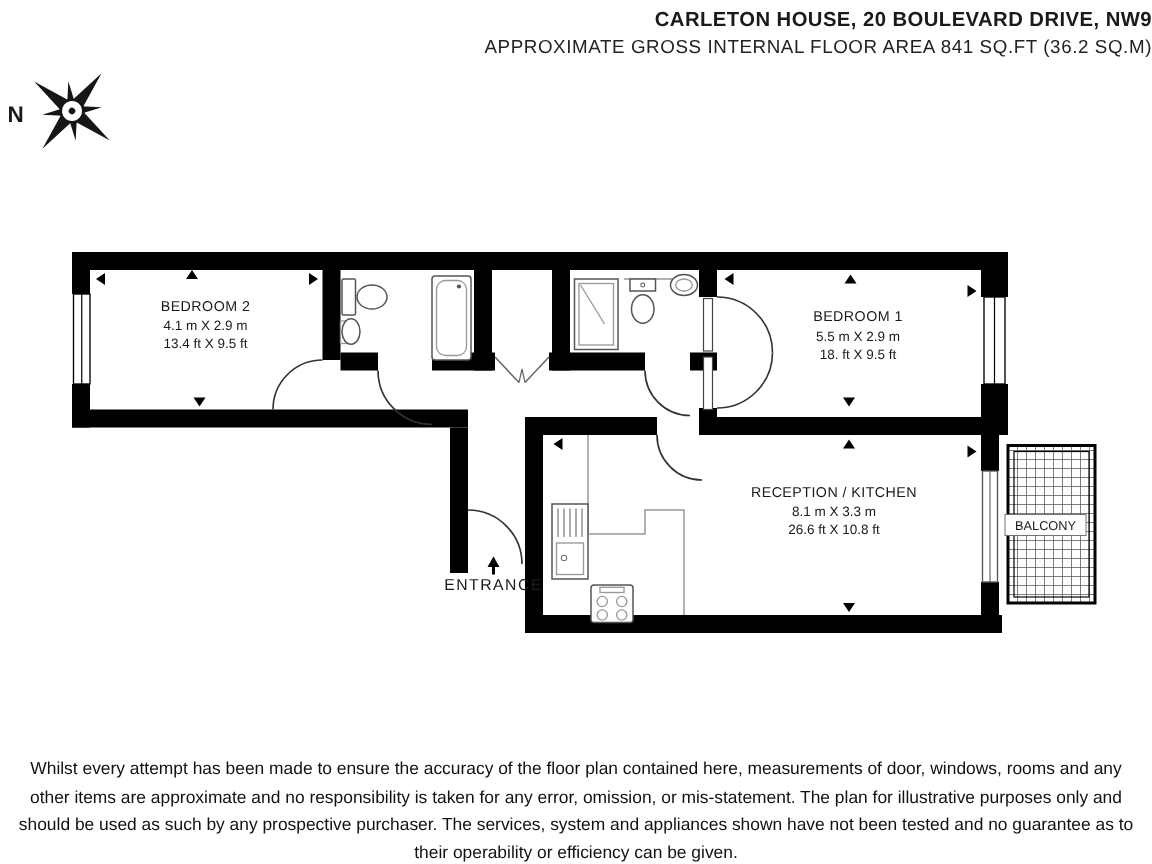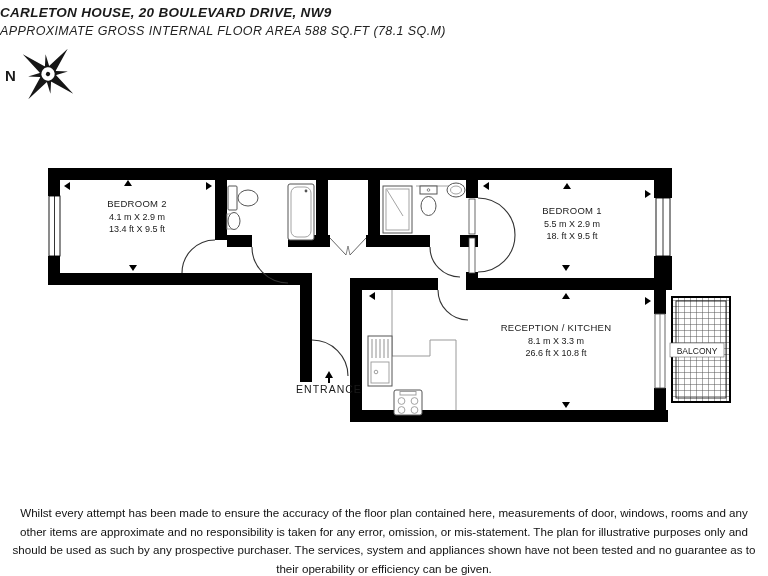--- a/index.html
+++ b/index.html
@@ -1,37 +1,37 @@
 <!DOCTYPE html>
 <html><head>
 <meta charset="utf-8">
 <style>
   html,body{margin:0;padding:0;background:#fff;}
   body{width:768px;height:576px;position:relative;font-family:"Liberation Sans",sans-serif;color:#1a1a1a;overflow:hidden;}
-  .hdr{position:absolute;left:0;right:0;text-align:left;font-style:italic;}
+  .hdr{position:absolute;left:0;right:0;text-align:right;}
   .hdr-title{top:5px;font-size:13.5px;font-weight:bold;letter-spacing:.3px;}
   .hdr-sub{top:24px;font-size:12.5px;letter-spacing:.4px;color:#222;}
   .compass{position:absolute;left:4px;top:36px;}
   .plan{position:absolute;left:0;top:0;}
   .ftr{position:absolute;left:6px;right:6px;top:504px;text-align:center;font-size:11.6px;line-height:1.6;color:#111;}
   svg text{font-family:"Liberation Sans",sans-serif;fill:#1a1a1a;}
   .roomname{font-size:9.5px;letter-spacing:.3px;}
   .roomdim{font-size:9px;}
   .wall{fill:#000;}
   .door{fill:none;stroke:#333;stroke-width:1.1;}
   .fix{fill:#fff;stroke:#555;stroke-width:1;}
   .fix2{fill:none;stroke:#999;stroke-width:.9;}
   .win{fill:#fff;stroke:#000;stroke-width:.9;}
   .arrow{fill:#000;}
 </style>
 </head>
 <body>
 
 <div class="hdr hdr-title">CARLETON HOUSE, 20 BOULEVARD DRIVE, NW9</div>
-<div class="hdr hdr-sub">APPROXIMATE GROSS INTERNAL FLOOR AREA 588 SQ.FT (78.1 SQ.M)</div>
+<div class="hdr hdr-sub">APPROXIMATE GROSS INTERNAL FLOOR AREA 841 SQ.FT (36.2 SQ.M)</div>
 
 <svg class="compass" width="78" height="78" viewBox="0 0 78 78">
   <g transform="rotate(38 44 38)">
     <path d="M44,6 L48.5,33.5 L76,38 L48.5,42.5 L44,70 L39.5,42.5 L12,38 L39.5,33.5 Z" fill="#161616"></path>
     <g transform="rotate(45 44 38)">
       <path d="M44,18 L47,35 L64,38 L47,41 L44,58 L41,41 L24,38 L41,35 Z" fill="#161616"></path>
     </g>
     <circle cx="44" cy="38" r="7.5" fill="#fff" stroke="#161616" stroke-width="1.6"></circle>
     <circle cx="44" cy="38" r="2.2" fill="#161616"></circle>
   </g>

